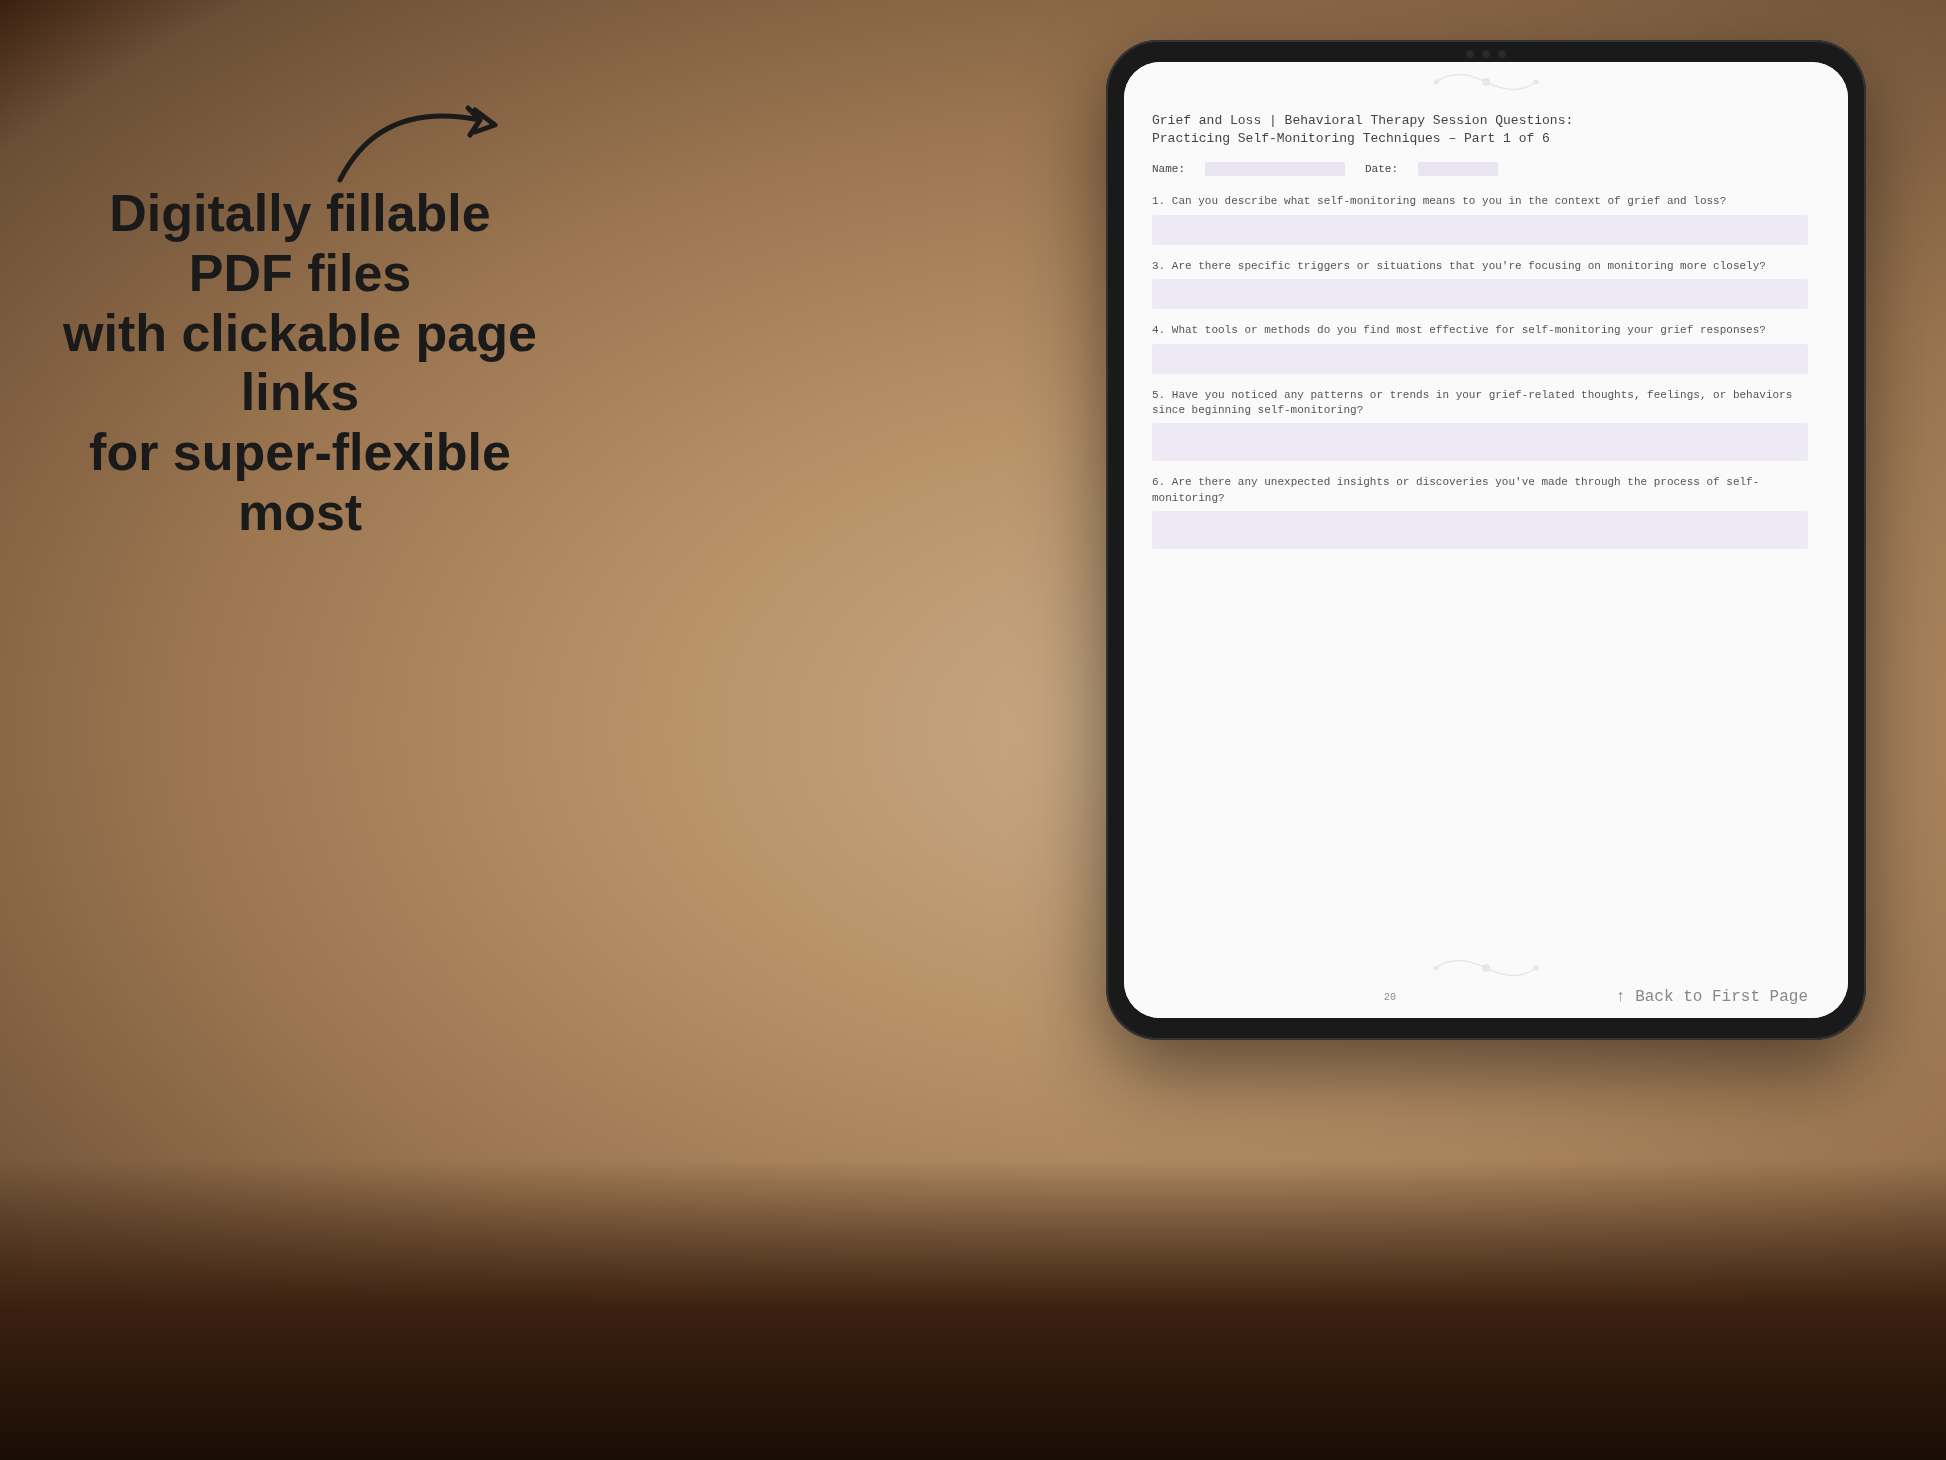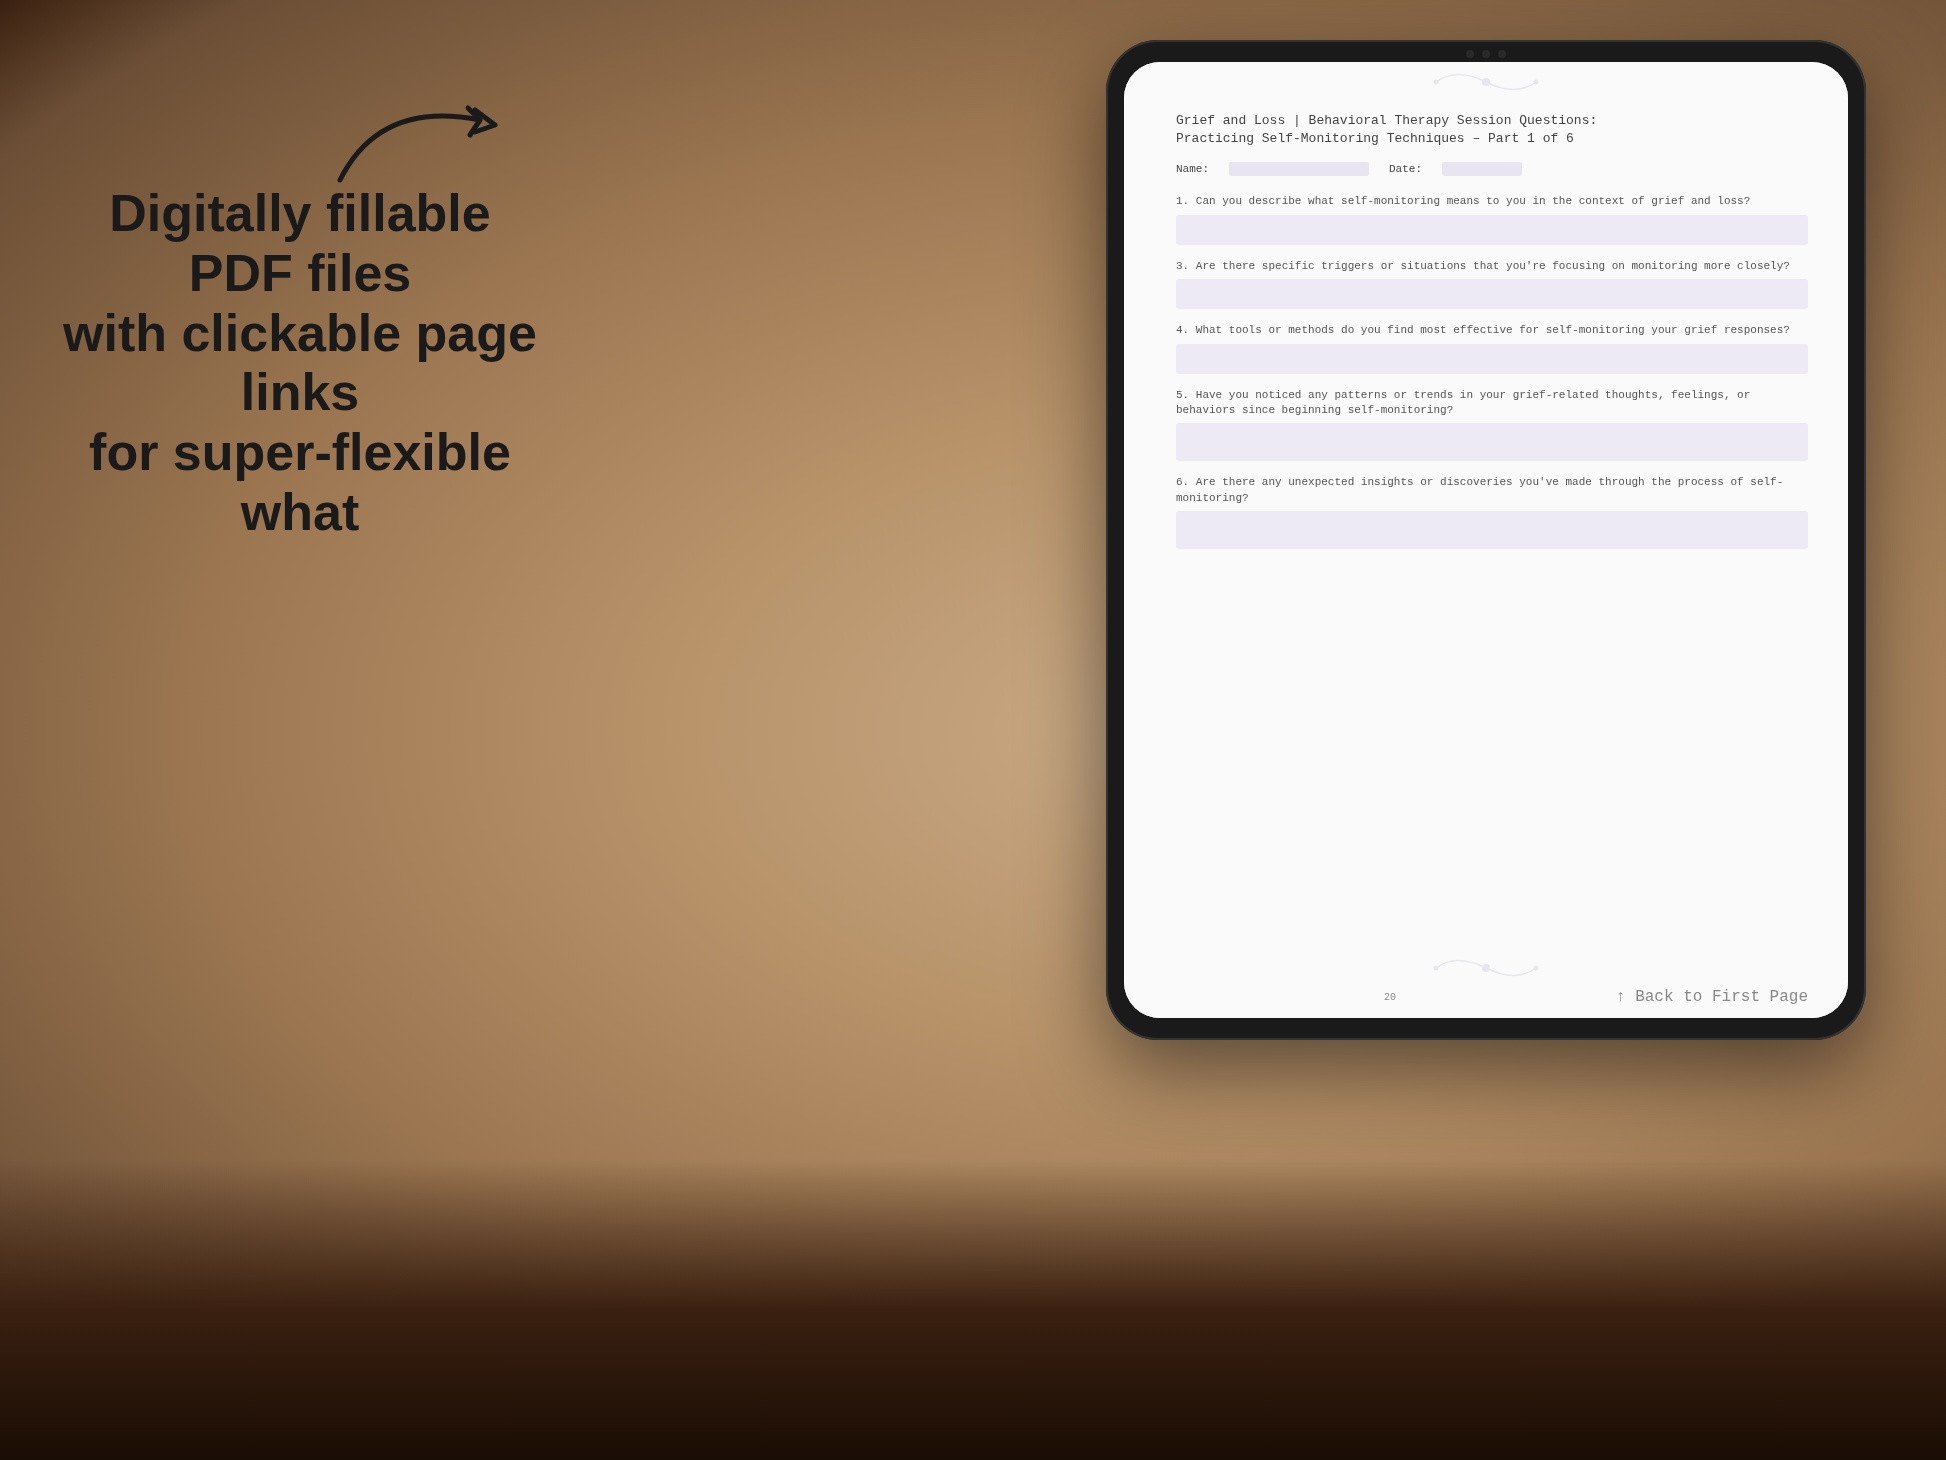--- a/index.html
+++ b/index.html
@@ -92,21 +92,21 @@
       border-radius: 36px;
       overflow: hidden;
       position: relative;
     }
 
     
     .pdf-page {
       width: 100%;
       height: 100%;
       background: #fafafa;
-      padding: 30px 40px 20px 52px;
+      padding: 30px 40px 20px 28px;
       overflow: hidden;
       position: relative;
       font-family: 'Courier New', Courier, monospace;
     }
 
     
     .pdf-ornament-top {
       position: absolute;
       top: 0;
       left: 50%;
@@ -221,21 +221,21 @@
 </head>
 <body>
 
 <div class="bg-overlay"></div>
 <div class="dark-bottom"></div>
 
 <div class="left-text">
   <div class="main-label">
     <span>Digitally fillable PDF files</span><br>
     <span>with clickable page links</span><br>
-    <span>for super-flexible what</span>
+    <span>for super-flexible most</span>
   </div>
 </div>
 
 <div class="arrow-container">
   <svg width="220" height="120" viewBox="0 0 220 120">
     <path d="M 20 100 Q 60 20 160 40 L 148 28 M 160 40 L 150 55" stroke="#1a1a1a" stroke-width="5" fill="none" stroke-linecap="round" stroke-linejoin="round"></path>
 
     <path d="M 155 30 L 175 45 L 155 52" stroke="#1a1a1a" stroke-width="5" fill="none" stroke-linecap="round" stroke-linejoin="round"></path>
   </svg>
 </div>

